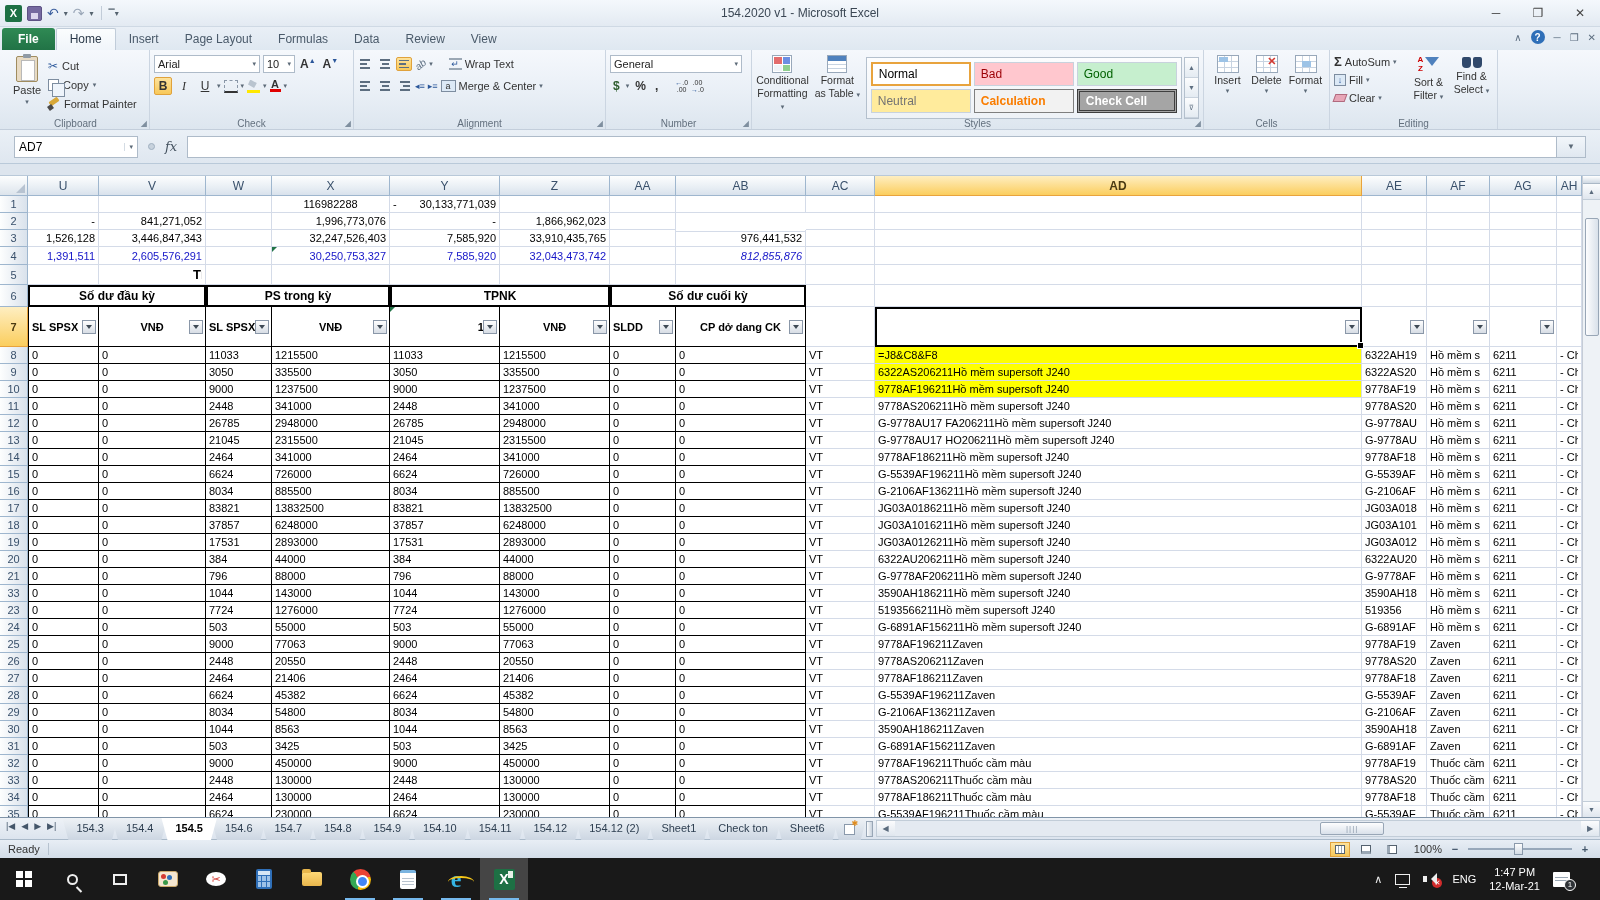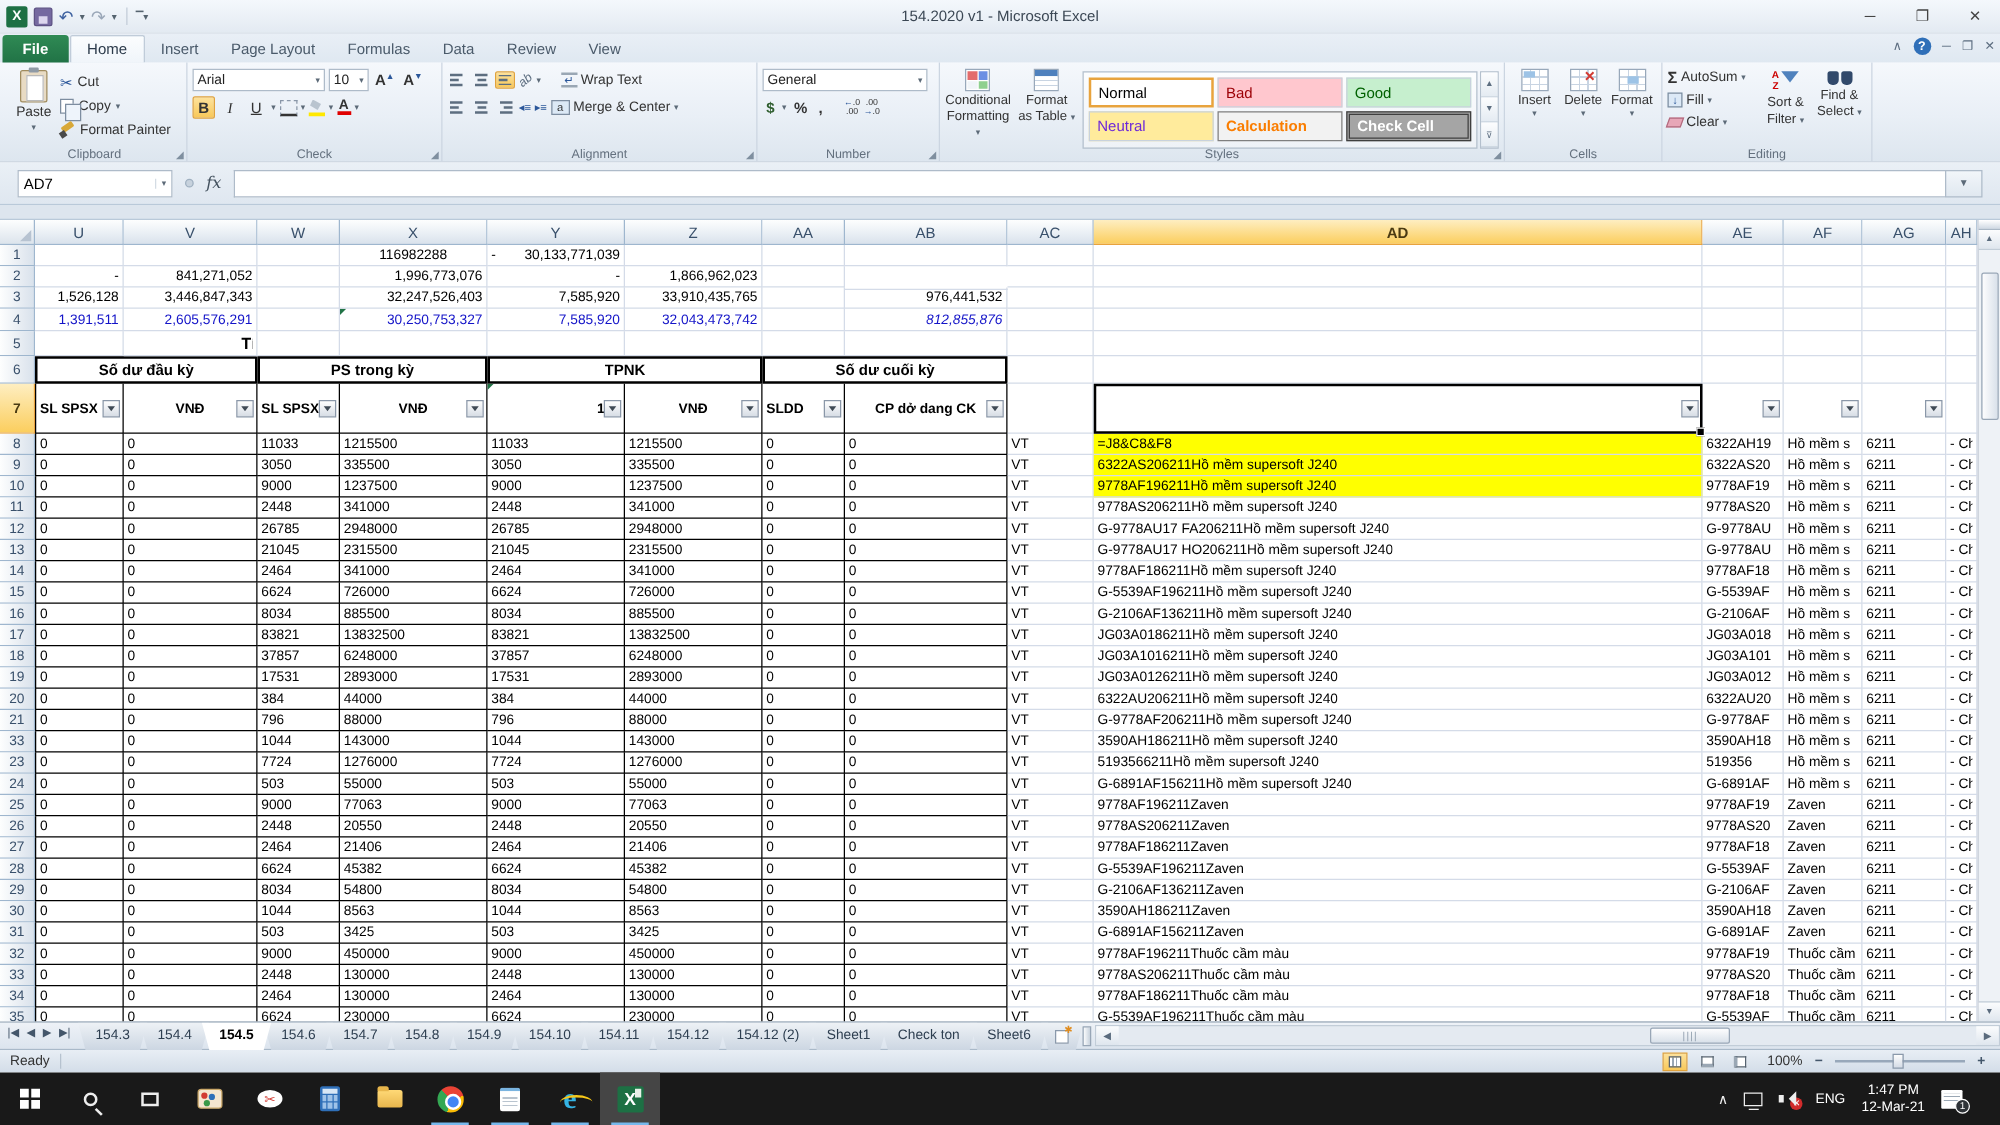--- a/index.html
+++ b/index.html
@@ -97,21 +97,21 @@
   .cf-ico{width:20px;height:18px;display:grid;grid-template-columns:1fr 1fr;gap:1px;background:#fff;border:1px solid #98a8ba;padding:1px}
   .cf-ico i:nth-child(1){background:#e36c6c}.cf-ico i:nth-child(2){background:#6c8fe3}
   .cf-ico i:nth-child(3){background:#f0f4f8}.cf-ico i:nth-child(4){background:#8fd08f}
   .ft-ico{width:20px;height:18px;background:#fff;border:1px solid #98a8ba;display:flex;flex-direction:column}
   .ft-ico i{height:5px;background:#4f81bd}.ft-ico em{flex:1;background:repeating-linear-gradient(#fff,#fff 3px,#c8d4e2 3px,#c8d4e2 4px)}
   .gallery{display:grid;grid-template-columns:repeat(3,100px);grid-auto-rows:24px;gap:3px;background:linear-gradient(#fcfdfe,#eef2f7);border:1px solid #b4c0cd;padding:4px;margin-top:4px;height:62px}
   .gcell{display:flex;align-items:center;padding-left:6px;font-size:12px;border:1px solid #c8d2dd;background:#fff}
   .st-normal{background:#fff;color:#000;border:2px solid #e8a33d}
   .st-bad{background:#ffc7ce;color:#9c0006}
   .st-good{background:#c6efce;color:#006100}
-  .st-neutral{background:#ffeb9c;color:#6d28d9}
+  .st-neutral{background:#ffeb9c;color:#737373}
   .st-calc{background:#f2f2f2;color:#fa7d00;font-weight:bold;border:1px solid #7f7f7f}
   .st-check{background:#a5a5a5;color:#fff;font-weight:bold;border:3px double #3f3f3f}
   .gal-scroll{display:flex;flex-direction:column;margin-top:4px;border:1px solid #b4c0cd;width:17px;height:62px}
   .gal-scroll span{flex:1;display:flex;align-items:center;justify-content:center;font-size:7px;color:#5d6e80;border-bottom:1px solid #c8d2dd;background:linear-gradient(#fcfdfe,#e4ebf2)}
 
   
   .g-cells{width:126px;display:flex;justify-content:space-around}
   .cell-ico{width:22px;height:18px;background:#fff;border:1px solid #98a8ba;position:relative;background-image:repeating-linear-gradient(90deg,transparent,transparent 6px,#c8d4e2 6px,#c8d4e2 7px),repeating-linear-gradient(transparent,transparent 5px,#c8d4e2 5px,#c8d4e2 6px)}
   .cell-ico.ins::after{content:'';position:absolute;left:1px;top:1px;width:9px;height:5px;background:#9dc3e6}
   .cell-ico.del::after{content:'✕';position:absolute;right:0px;top:-1px;color:#d23b33;font-size:11px;font-weight:bold}

